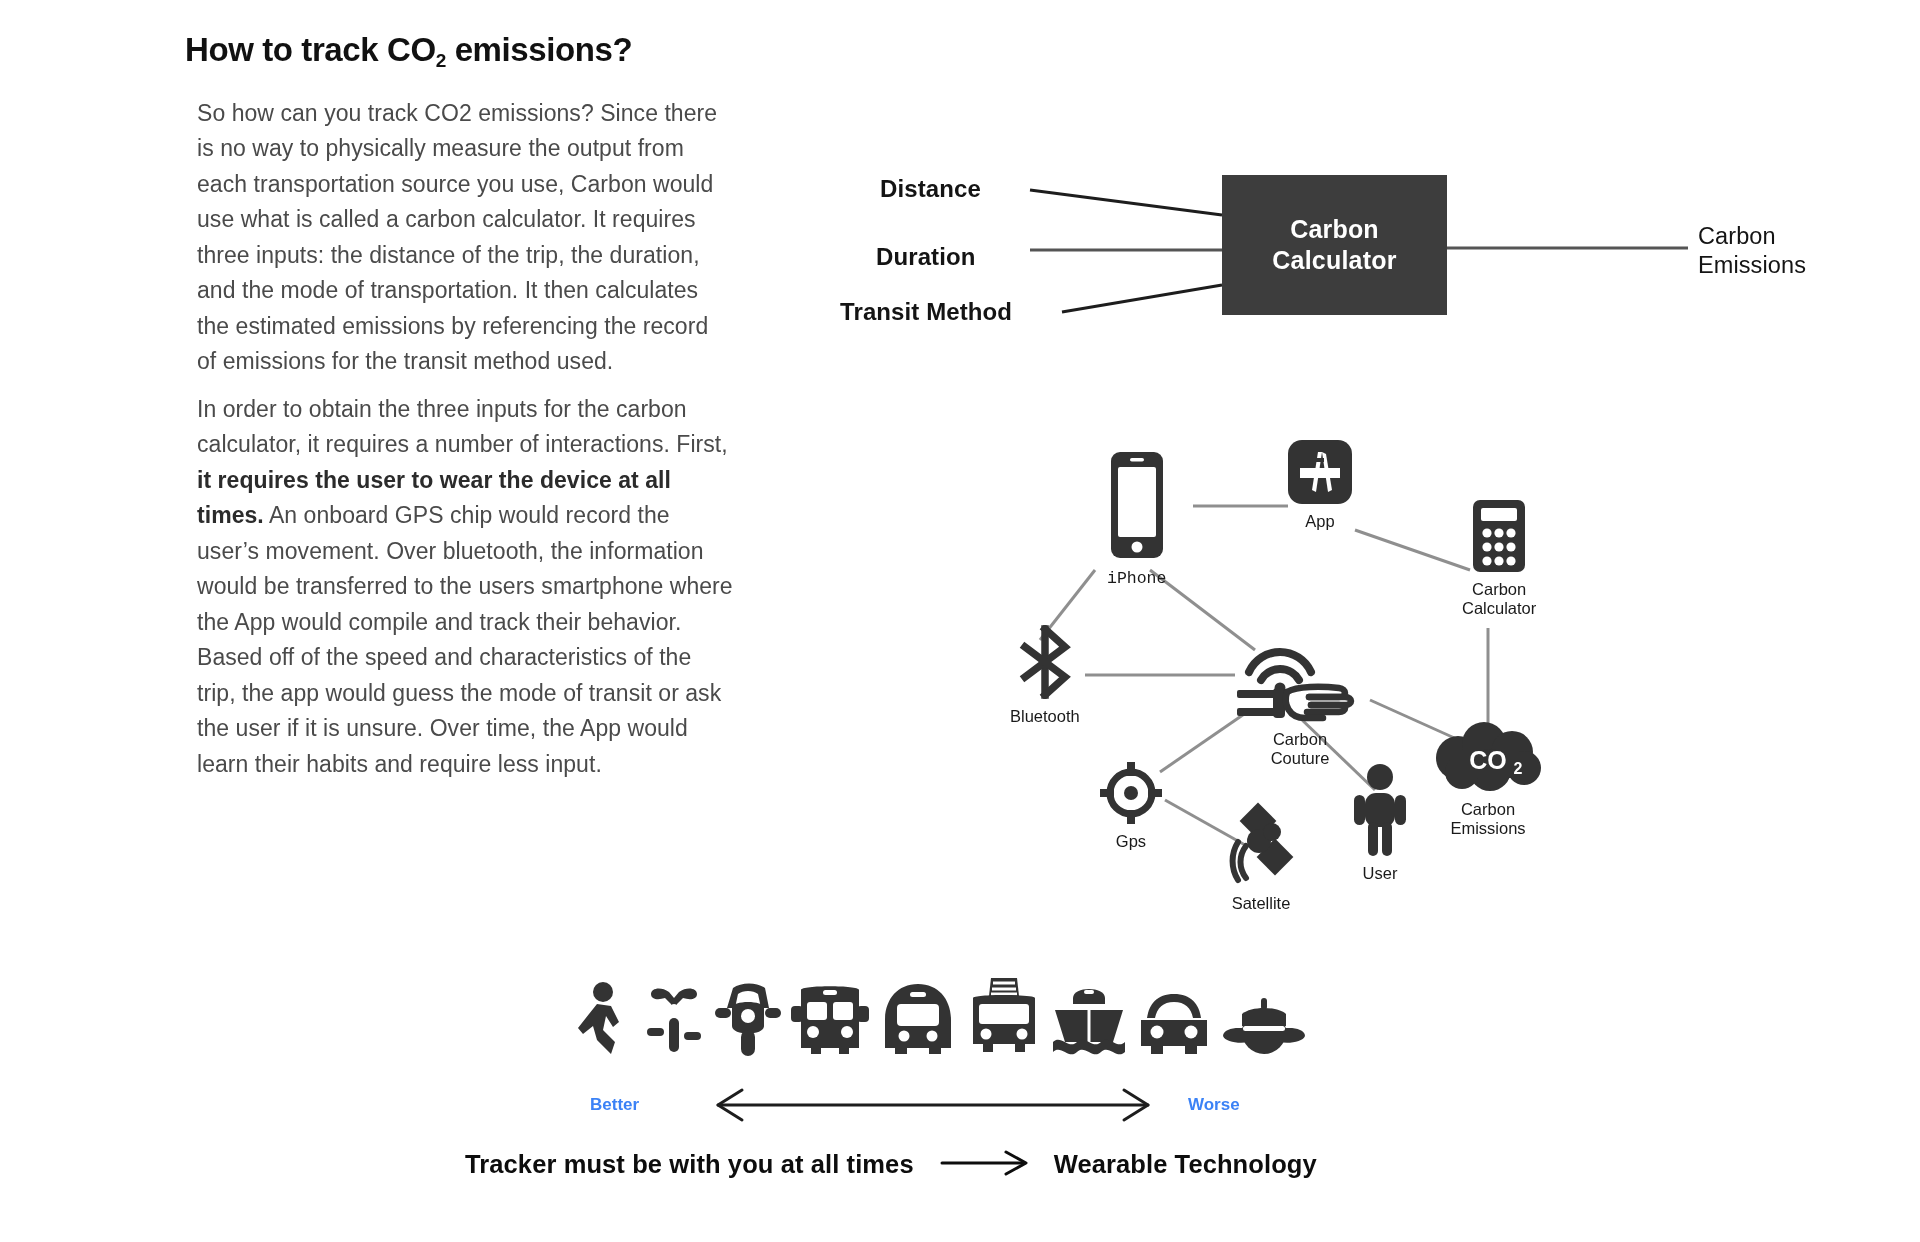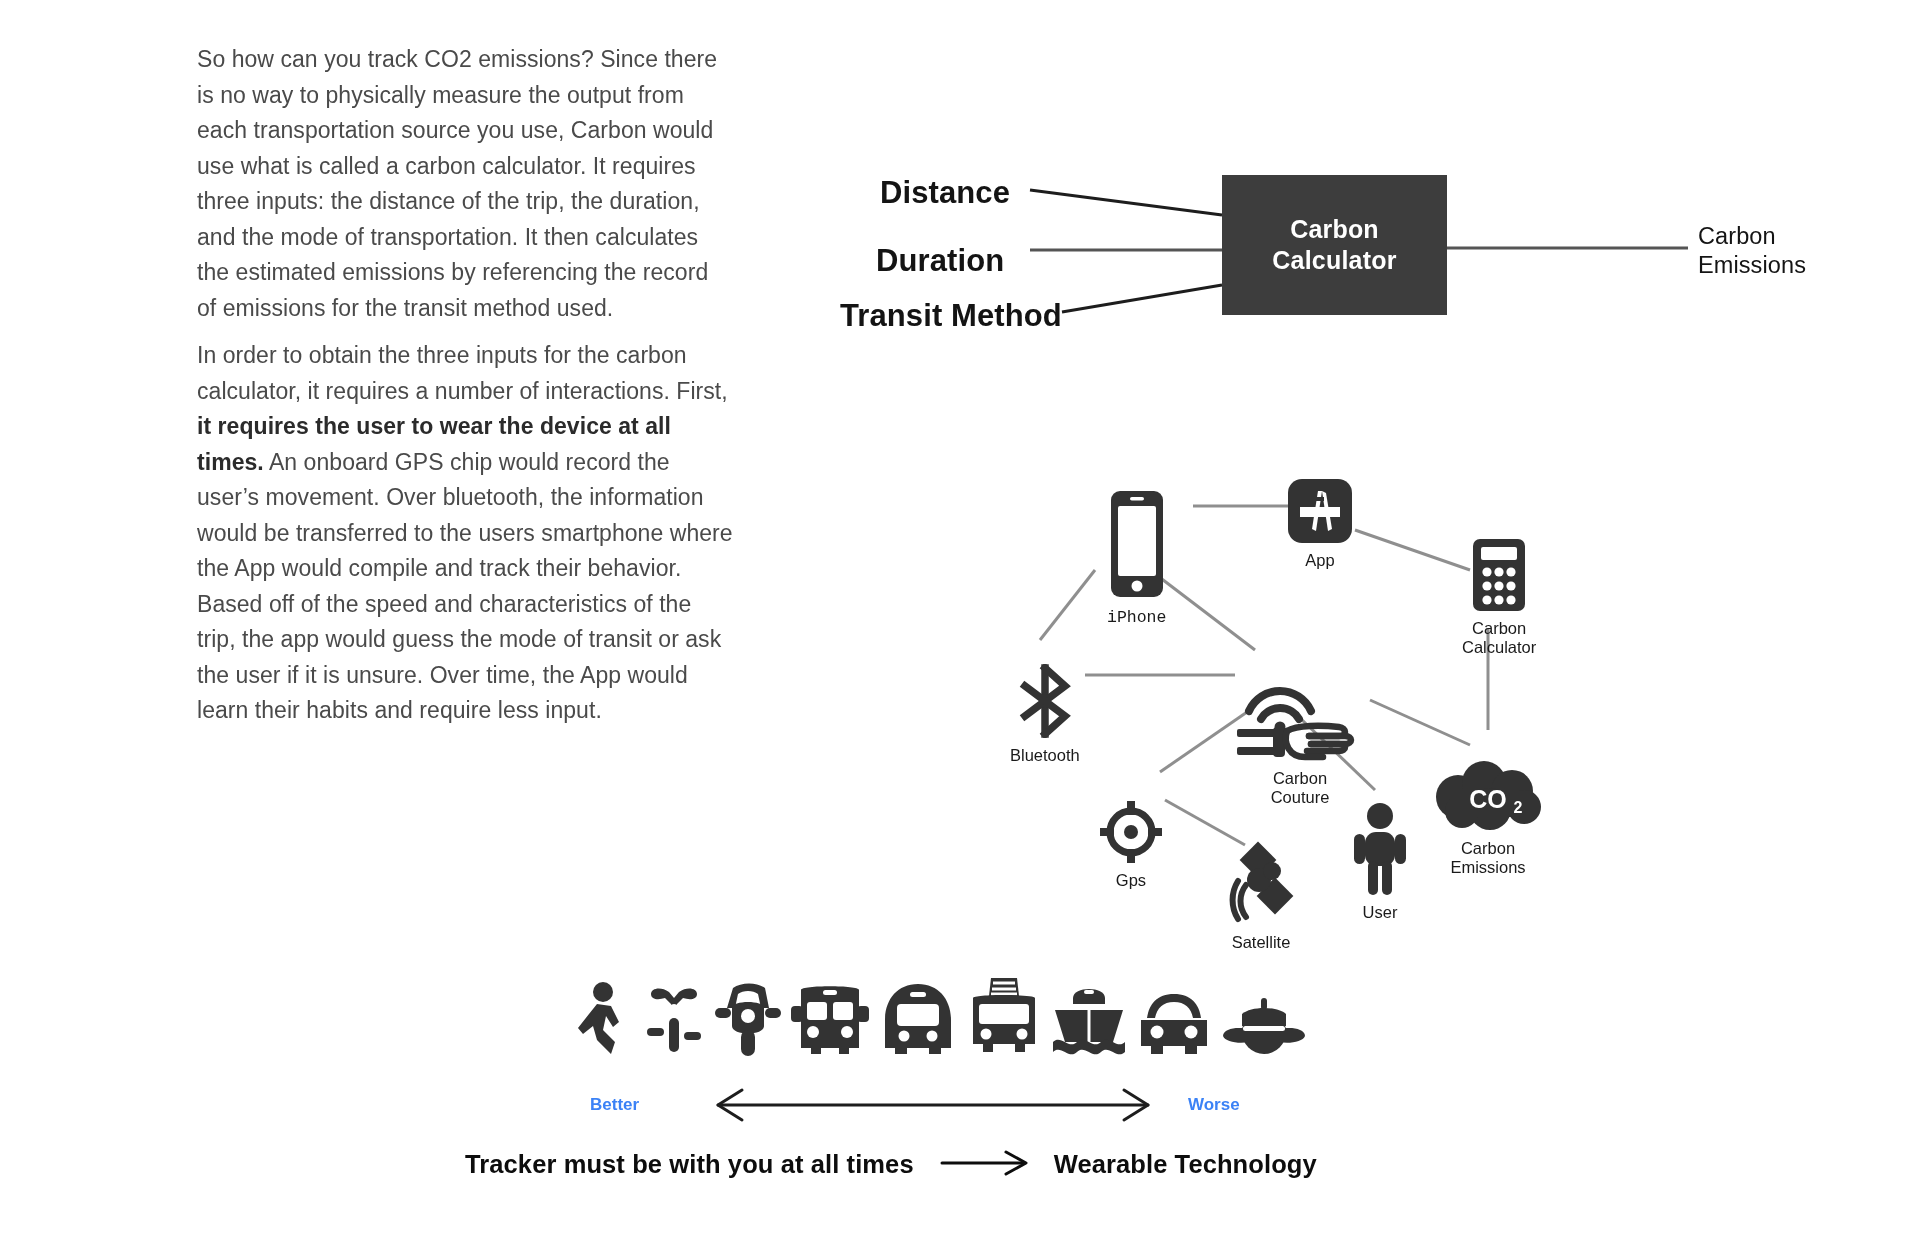--- a/index.html
+++ b/index.html
@@ -69,40 +69,39 @@
   }
   .calc-box-label {
     color: #ffffff;
     font-size: 25px;
     font-weight: bold;
     line-height: 1.25;
     letter-spacing: 0.2px;
   }
   .io-label {
     position: absolute;
-    font-size: 31px;
+    font-size: 24px;
     font-weight: bold;
     color: #141414;
     letter-spacing: 0.1px;
     white-space: nowrap;
   }
   .io-distance { left: 880px; top: 175px; }
   .io-duration { left: 876px; top: 243px; }
   .io-transit  { left: 840px; top: 298px; }
   .io-out {
     left: 1698px;
     top: 222px;
     line-height: 1.25;
     font-weight: normal;
     font-size: 23.5px;
   }
   .node {
     position: absolute;
     text-align: center;
-    margin-top: 39px;
   }
   .node .icon-wrap { display: block; }
   .node-label {
     font-size: 16.5px;
     line-height: 19px;
     color: #1a1a1a;
     margin-top: 4px;
     white-space: nowrap;
   }
   .net-lines {
@@ -147,20 +146,21 @@
     color: #0d0d0d;
     letter-spacing: 0.1px;
     white-space: nowrap;
   }
 </style>
 </head>
 <body>
 
 <div class="left-col">
 
+  <h1 class="section-heading"><span>How to track CO</span><sub>2</sub><span> emissions?</span></h1>
 
   <p class="body-text">So how can you track CO2 emissions? Since there is no way to physically measure the output from each transportation source you use, Carbon would use what is called a carbon calculator. It requires three inputs: the distance of the trip, the duration, and the mode of transportation. It then calculates the estimated emissions by referencing the record of emissions for the transit method used.</p>
 
 
   <p class="body-text para-2"><span>In order to obtain the three inputs for the carbon calculator, it requires a number of interactions.  First, </span><b>it requires the user to wear the device at all times.</b><span> An onboard GPS chip would record the user’s movement. Over bluetooth, the information would be transferred to the users smartphone where the App would compile and track their behavior. Based off of the speed and characteristics of the trip, the app would guess the mode of transit or ask the user if it is unsure. Over time, the App would learn their habits and require less input.</span></p>
 </div>
 
 <svg class="net-lines" viewBox="0 0 1920 1242" width="1920" height="1242" style="position:absolute;left:0;top:0;">
 
   <line x1="1030" y1="190" x2="1222" y2="215" stroke="#1d1d1d" stroke-width="3"></line>

